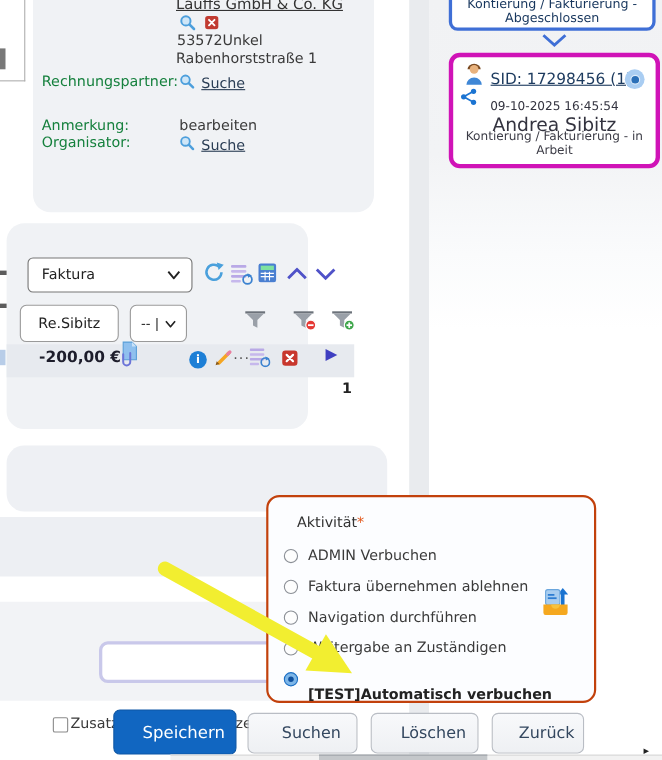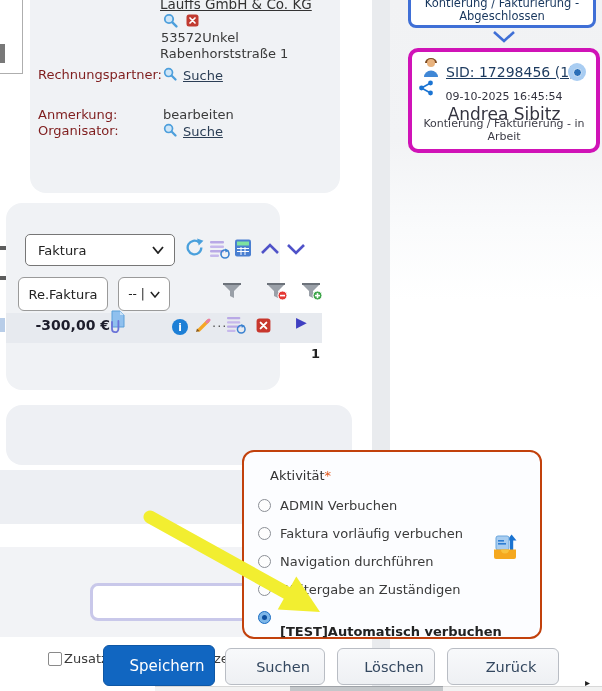--- a/index.html
+++ b/index.html
@@ -17,21 +17,21 @@
     border-right:1px solid #aeaeae;border-bottom:1px solid #aeaeae;}
   .left-thumb{left:0;top:44px;width:5px;height:19px;background:#787878;}
   .left-arrow{left:27px;top:62px;width:16px;height:14px;color:#9a9a9a;font-size:9px;text-align:center;}
 
   
   .card-partner{left:30px;top:0;width:310px;height:193px;background:#f0f2f5;border-radius:0 0 16px 16px;}
   .company-link{left:130px;top:-4px;font-size:13.5px;color:#333;text-decoration:underline;white-space:nowrap;}
   .partner-icons{left:133px;top:13px;display:flex;gap:8px;align-items:center;}
   .zip{left:131px;top:30px;white-space:nowrap;}
   .street{left:130px;top:46px;white-space:nowrap;}
-  .p-row-label{left:8px;white-space:nowrap;color:#7f1d1d;}
+  .p-row-label{left:8px;white-space:nowrap;color:#15803d;}
   .p-row-val{left:133px;white-space:nowrap;display:flex;align-items:center;gap:6px;}
   .r1{top:67px;} .r2{top:87px;margin-top:36px;} .r3{top:107px;}
   .link{color:#2b3e55;text-decoration:underline;cursor:pointer;}
   .apply-all{left:70px;top:128px;display:flex;align-items:center;gap:8px;}
   .apply-all .link{color:#17365d;}
   .green-arrow{color:#2e9e3f;font-weight:bold;font-size:15px;}
 
   
   .card-invoice{left:6px;top:203px;width:274px;height:187px;background:#f0f2f5;border-radius:16px;}
   .type-select{left:19px;top:31px;width:150px;height:32px;background:#fff;border:1px solid #767676;
@@ -86,21 +86,21 @@
   
   .chk{left:48px;top:652px;width:12px;height:12px;border:1px solid #8a8a8a;background:#fff;
     border-radius:2px;z-index:1;cursor:pointer;}
   .chk-label{left:64px;top:651px;z-index:1;} .chk-label2{left:214px;top:651px;z-index:1;}
   .btn{position:absolute;display:flex;align-items:center;justify-content:center;border-radius:6px;
     cursor:pointer;box-sizing:border-box;padding-left:16px;}
   .btn-save{left:103px;top:645px;width:112px;height:41px;background:#1166c1;border:1px solid #0e57a5;
     color:#fff;font-size:15px;z-index:6;}
   .btn-2nd{background:linear-gradient(#f8f9fb,#eef0f3);border:1px solid #b9bdc4;color:#33475f;
     font-size:14.5px;z-index:4;top:648px;height:37px;}
-  .btn-search{left:225px;width:100px;} .btn-delete{left:337px;width:98px;} .btn-back{left:447px;width:112px;}
+  .btn-search{left:225px;width:100px;} .btn-delete{left:337px;width:98px;} .btn-back{left:447px;width:84px;}
 
   .hscroll-track{left:155px;top:686px;width:447px;height:5px;background:#f2f2f2;border-top:1px solid #d8d8d8;z-index:7;}
   .hscroll-thumb{left:290px;top:686px;width:153px;height:5px;background:#c4c7ca;border-top:1px solid #9fa3a8;z-index:8;cursor:grab;}
   .hscroll-arrow{left:585px;top:677px;color:#222;font-size:10px;z-index:8;}
 
   
   .done-box{left:408px;top:-18px;width:188px;height:46px;background:#fff;border:3px solid #3f6fd6;
     border-radius:8px;z-index:1;display:flex;align-items:flex-end;justify-content:center;
     box-sizing:border-box;padding-bottom:2px;}
   .done-text{width:172px;text-align:center;font-size:11.5px;line-height:13px;color:#17365d;}
@@ -204,21 +204,21 @@
       <svg width="20" height="12" viewBox="0 0 20 12">
           <polyline points="2,10 10,2 18,10" fill="none" stroke="#4f52c8" stroke-width="2.6"></polyline>
         </svg>
     </span>
     <span class="tool t-down">
       <svg width="20" height="12" viewBox="0 0 20 12">
           <polyline points="2,2 10,10 18,2" fill="none" stroke="#4f52c8" stroke-width="2.6"></polyline>
         </svg>
     </span>
 
-    <div class="abs amount-header">Re.Faktura</div>
+    <div class="abs amount-header">Re.Sibitz</div>
     <div class="abs op-select">
       <span>-- |</span>
       <svg width="10" height="7" viewBox="0 0 12 8">
           <polyline points="1,1 6,7 11,1" fill="none" stroke="#222" stroke-width="1.8"></polyline>
         </svg>
     </div>
     <span class="tool f1">
       <svg width="20" height="18" viewBox="0 0 20 18">
           <rect x="1" y="1" width="18" height="2" fill="#6c727a"></rect>
           <path d="M2,3 L18,3 L12,9 L12,16 L8,14 L8,9 Z" fill="#9aa0a8"></path>
@@ -236,21 +236,21 @@
       <svg width="22" height="19" viewBox="0 0 22 19">
           <rect x="1" y="1" width="18" height="2" fill="#6c727a"></rect>
           <path d="M2,3 L18,3 L12,9 L12,16 L8,14 L8,9 Z" fill="#9aa0a8"></path>
           <circle cx="16.5" cy="13.5" r="4.5" fill="#3fa64b" stroke="#fff" stroke-width="1"></circle>
           <rect x="14" y="12.8" width="5" height="1.6" fill="#fff"></rect>
           <rect x="15.7" y="11.1" width="1.6" height="5" fill="#fff"></rect>
         </svg>
     </span>
 
     <div class="abs grid-row"></div>
-    <div class="abs row-amount">-300,00 €</div>
+    <div class="abs row-amount">-200,00 €</div>
     <span class="abs i-doc">
       <svg width="18" height="24" viewBox="0 0 18 24">
           <path d="M4,1 h8 l4,4 v12 h-12 z" fill="#8fc0ee" stroke="#5a9fd8" stroke-width="1"></path>
           <path d="M12,1 l4,4 h-4 z" fill="#c9e2f8"></path>
           <path d="M4,12 v7 a3.2,3.2 0 0 0 6.4,0 v-8" fill="none" stroke="#6b74d8" stroke-width="1.8" stroke-linecap="round"></path>
         </svg>
     </span>
     <span class="abs i-info">i</span>
     <span class="abs i-pencil">
       <svg width="16" height="16" viewBox="0 0 16 16">
@@ -296,21 +296,21 @@
   <div class="abs activity-panel">
     <div class="abs activity-title">
       <span>Aktivität</span><span class="req">*</span>
     </div>
     <div class="radio-row o0">
       <span class="radio"></span>
       <span class="radio-label">ADMIN Verbuchen</span>
     </div>
     <div class="radio-row o1">
       <span class="radio"></span>
-      <span class="radio-label">Faktura vorläufig verbuchen</span>
+      <span class="radio-label">Faktura übernehmen ablehnen</span>
     </div>
     <div class="radio-row o2">
       <span class="radio"></span>
       <span class="radio-label">Navigation durchführen</span>
     </div>
     <div class="radio-row o3">
       <span class="radio"></span>
       <span class="radio-label">Weitergabe an Zuständigen</span>
     </div>
     <div class="radio-row o4 selected">

